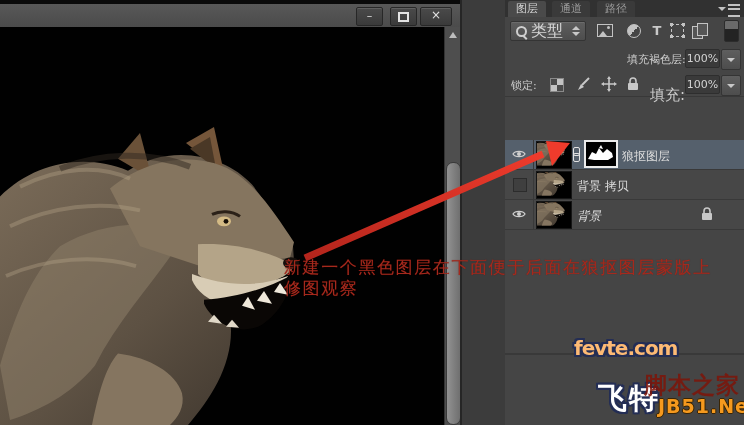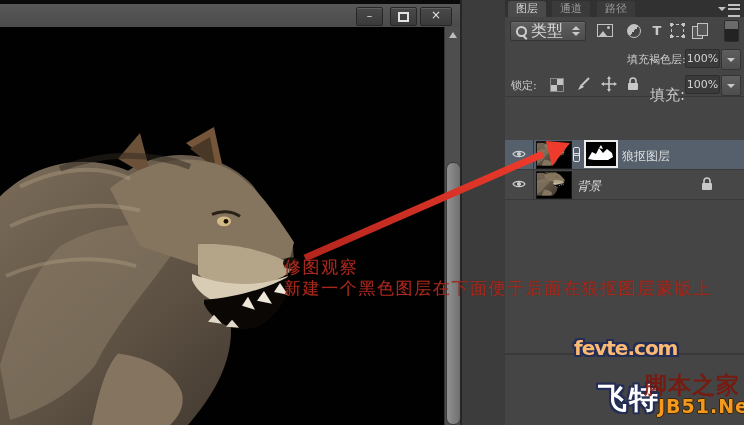--- a/index.html
+++ b/index.html
@@ -331,20 +331,32 @@
         </div>
       <div class="mask-thumb">
         <svg width="30" height="22" viewBox="0 0 30 22">
             <use href="#wolfmask"></use>
           </svg>
       </div>
       <span class="lname">狼抠图层</span>
     </div>
 
 
+    <div class="lrow">
+      <div class="eye-cell">
+        <div class="hidden-box"></div>
+      </div>
+      <div class="thumb">
+        <svg width="34" height="26" viewBox="40 20 240 240" preserveAspectRatio="none">
+            <rect x="0" y="0" width="300" height="300" fill="#000"></rect>
+            <use href="#wolfart"></use>
+          </svg>
+      </div>
+      <span class="lname">背景 拷贝</span>
+    </div>
 
     <div class="lrow">
       <div class="eye-cell">
         <svg class="eye" width="14" height="10" viewBox="0 0 14 10">
             <use href="#eyeicon"></use>
           </svg>
       </div>
       <div class="thumb">
         <svg width="34" height="26" viewBox="40 20 240 240" preserveAspectRatio="none">
             <rect x="0" y="0" width="300" height="300" fill="#000"></rect>
@@ -360,20 +372,20 @@
     <div class="list-bottom"></div>
   </div>
 </div>
 
 <svg class="arrow-overlay" width="744" height="425" viewBox="0 0 744 425">
   <line x1="305" y1="258" x2="543" y2="154" stroke="url(#arrowGrad)" stroke-width="7"></line>
   <polygon points="570,143 546,141 552,166" fill="#ef3b2c"></polygon>
 </svg>
 
 <div class="anno-text">
+  <div>新建一个黑色图层在下面便于后面在狼抠图层蒙版上</div>
   <div>修图观察</div>
-  <div>新建一个黑色图层在下面便于后面在狼抠图层蒙版上</div>
 </div>
 
 <div class="wm wm-site">fevte.com</div>
 <div class="wm wm-brand">飞特</div>
 <div class="wm wm-oversite">脚本之家</div>
 <div class="wm wm-overurl">JB51.Net</div>
 
 </body></html>

